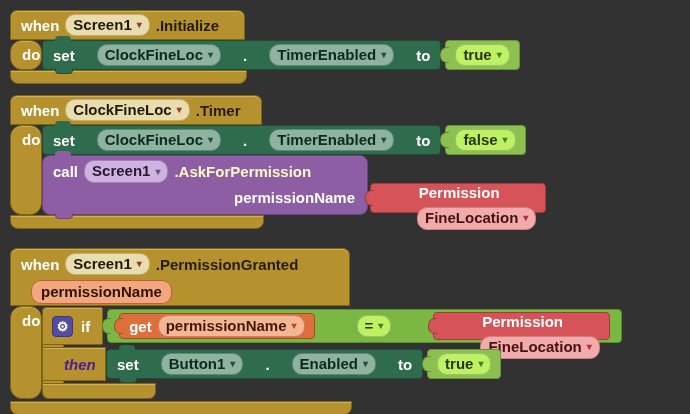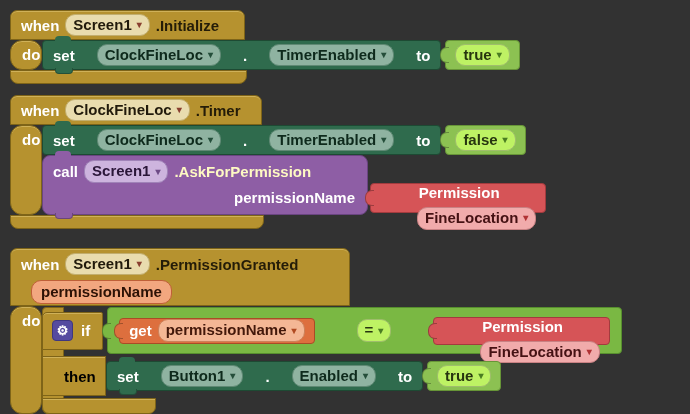--- a/index.html
+++ b/index.html
@@ -38,41 +38,41 @@
   .stmt-last::after{content:"";position:absolute;bottom:-5px;left:12px;width:16px;height:5px;
     background:inherit;border:1px solid rgba(0,0,0,.25);border-top:none;border-radius:0 0 4px 4px;}
   .set-green{background:#2f6b4d;border:1px solid #1d4a33;}
   
   .val{position:relative;display:inline-flex;align-items:center;gap:6px;box-sizing:border-box;border-radius:4px;}
   .val::before{content:"";position:absolute;left:-6px;top:50%;transform:translateY(-50%);
     width:8px;height:14px;background:inherit;border:1px solid rgba(0,0,0,.28);border-right:none;
     border-radius:7px 0 0 7px;}
   .bool{background:#8cc152;border:1px solid #679537;height:30px;padding:0 9px;margin-left:4px;}
   .redblk{background:#d65457;border:1px solid #a33b3e;height:30px;padding:0 9px 0 11px;color:#fff;flex-direction:column;}
-  .compare{background:#7ab843;border:1px solid #578f2e;height:47px;padding:8px 11px;margin-left:4px;gap:42px;}
+  .compare{background:#7ab843;border:1px solid #578f2e;height:34px;padding:8px 11px;margin-left:4px;gap:42px;}
   .getblk{background:#dd6f3e;border:1px solid #a94c26;height:26px;padding:0 9px;color:#fff;}
   
   .callblk{position:relative;background:#8e5ea5;border:1px solid #6a4581;border-radius:8px;
     color:#fff;width:326px;box-sizing:border-box;padding:3px 10px 4px 10px;}
   .callblk::before{content:"";position:absolute;top:-5px;left:12px;width:16px;height:6px;
     background:#8e5ea5;border-radius:4px 4px 0 0;}
   .callblk::after{content:"";position:absolute;bottom:-5px;left:12px;width:16px;height:5px;
     background:#8e5ea5;border:1px solid rgba(0,0,0,.25);border-top:none;border-radius:0 0 4px 4px;}
   .call-row1{display:flex;align-items:center;gap:6px;height:25px;}
   .call-row2{display:flex;align-items:center;justify-content:flex-end;height:26px;padding-right:2px;}
   .arg-pos{position:absolute;left:calc(100% + 3px);top:27px;}
   
   .if-wrap{position:relative;margin-top:1px;}
   .if-wrap::before{content:"";position:absolute;left:0;top:0;bottom:0;width:20px;
     background:#b6922f;border:1px solid #7e6418;border-radius:4px 0 0 6px;}
   .if-row,.then-row{position:relative;display:flex;align-items:center;}
   .if-gold{display:flex;align-items:center;gap:8px;height:36px;padding:0 12px 0 9px;
     border-radius:5px 2px 2px 0;color:#fff;}
-  .then-gold{width:64px;height:40px;display:flex;align-items:center;padding-left:21px;
-    box-sizing:border-box;color:#000000;margin-top:2px;}
+  .then-gold{width:64px;height:34px;display:flex;align-items:center;padding-left:21px;
+    box-sizing:border-box;color:#4c1d95;margin-top:2px;font-style:italic;}
   .if-tail{position:relative;width:112px;height:14px;border-radius:0 0 7px 7px;margin-top:2px;}
   .gear{width:19px;height:19px;border-radius:4px;background:#554ba0;border:1px solid #3e3780;
     display:inline-flex;align-items:center;justify-content:center;color:#fff;font-size:13px;line-height:1;}
   .g3-top{width:340px;border-radius:7px 7px 0 0;box-sizing:border-box;}
   .g3-top .ev-header{border:none;box-shadow:none;background:transparent;}
   .param-row{height:26px;padding-left:20px;display:flex;align-items:center;}
   .dot{color:#fff;}
 </style>
 </head>
 <body>

